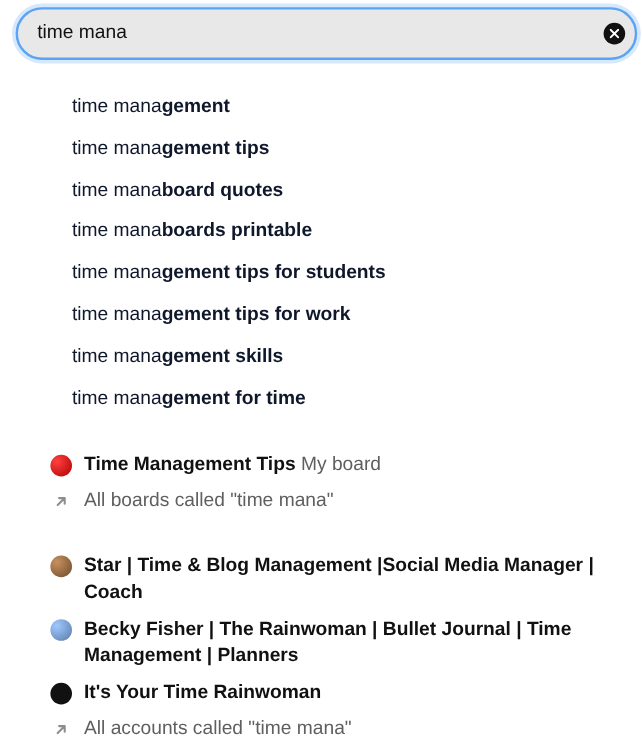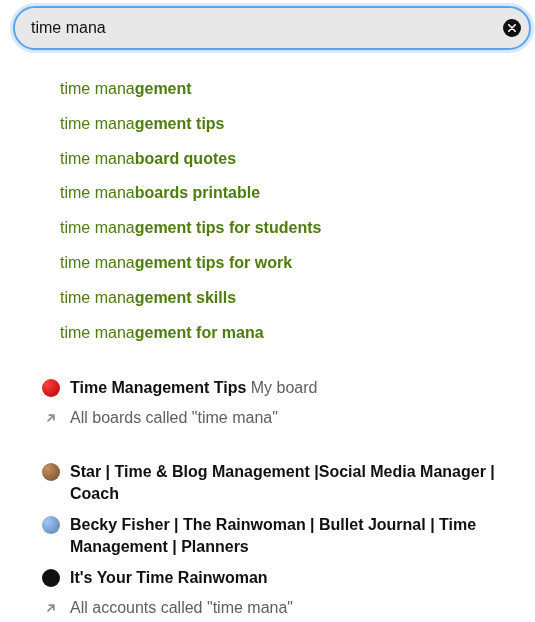--- a/index.html
+++ b/index.html
@@ -121,21 +121,21 @@
     border-bottom-left-radius: 16px;
     padding-top: 18px;
     overflow: hidden;
   }
   .suggestions {
     padding-left: 38px;
     padding-right: 20px;
   }
   .sugg-item {
     font-size: 16px;
-    color: #4d7c0f;
+    color: #0f172a;
     padding: 7px 0;
     cursor: pointer;
     line-height: 1.3;
   }
   .sugg-item .pre {
     font-weight: 400;
   }
   .sugg-item .bold {
     font-weight: 700;
   }
@@ -224,21 +224,21 @@
 <div class="dropdown">
 
   <div class="suggestions" id="suggestions">
       <div class="sugg-item"><span class="pre">time mana</span><span class="bold">gement</span></div>
       <div class="sugg-item"><span class="pre">time mana</span><span class="bold">gement tips</span></div>
       <div class="sugg-item"><span class="pre">time mana</span><span class="bold">board quotes</span></div>
       <div class="sugg-item"><span class="pre">time mana</span><span class="bold">boards printable</span></div>
       <div class="sugg-item"><span class="pre">time mana</span><span class="bold">gement tips for students</span></div>
       <div class="sugg-item"><span class="pre">time mana</span><span class="bold">gement tips for work</span></div>
       <div class="sugg-item"><span class="pre">time mana</span><span class="bold">gement skills</span></div>
-      <div class="sugg-item"><span class="pre">time mana</span><span class="bold">gement for mana</span></div>
+      <div class="sugg-item"><span class="pre">time mana</span><span class="bold">gement for time</span></div>
     </div>
 
   <div class="section" id="boards-section">
       <div class="sec-row">
         <div class="avatar av-red"></div>
         <div class="sec-text"><span class="name">Time Management Tips</span><span class="suffix"> My board</span></div>
       </div>
       <div class="all-row">
         <div class="arrow-icon">
           <svg viewBox="0 0 24 24">

